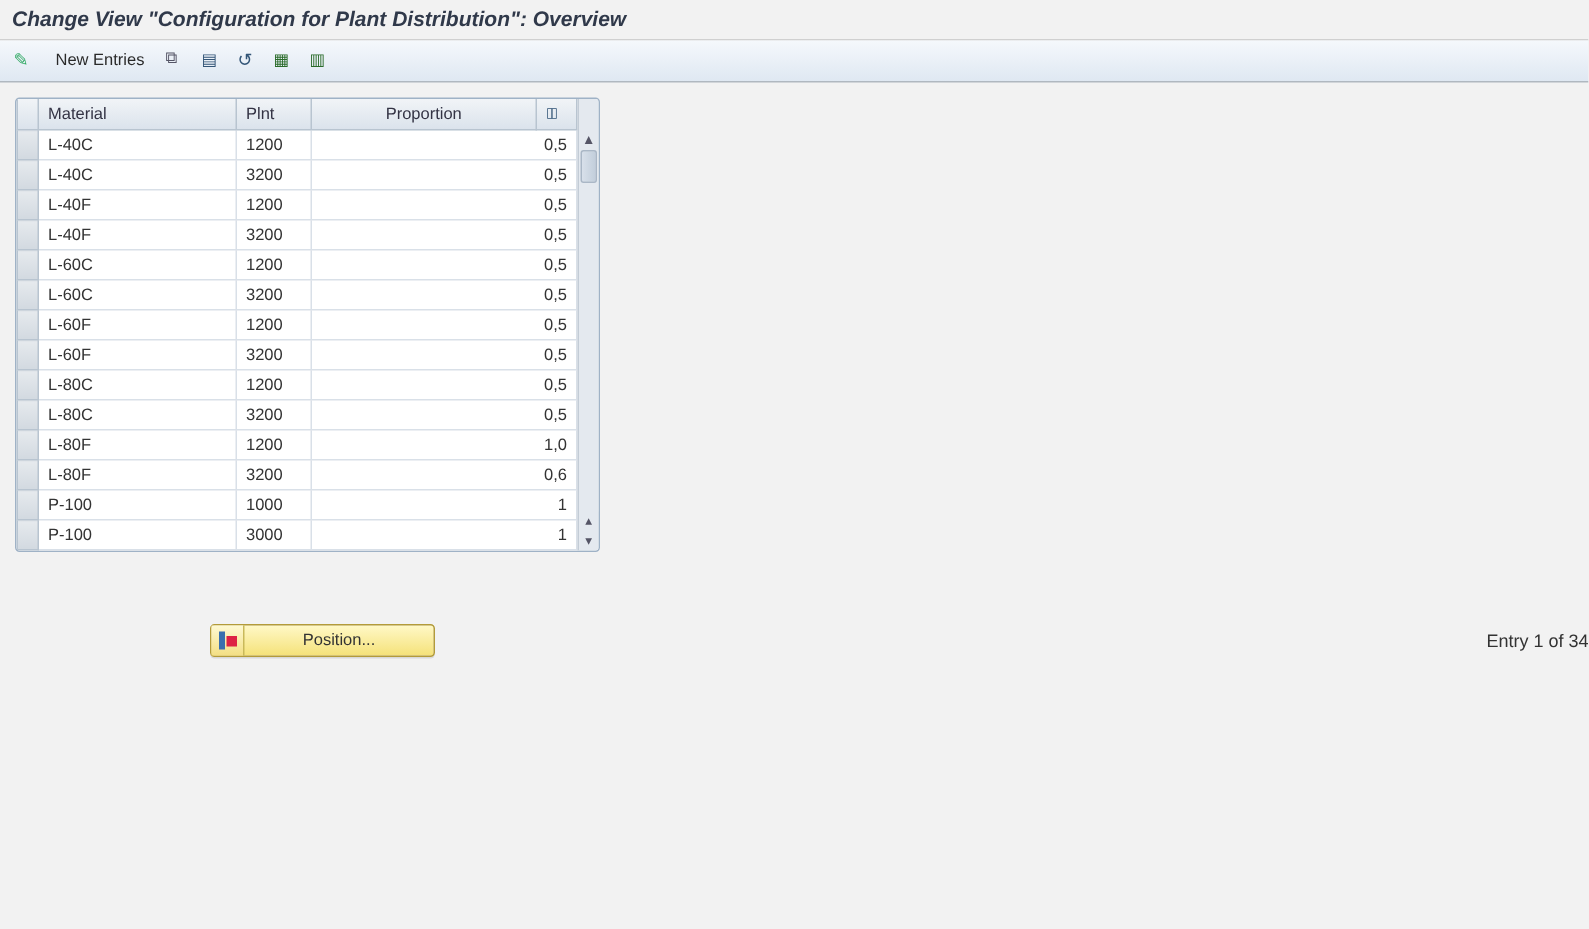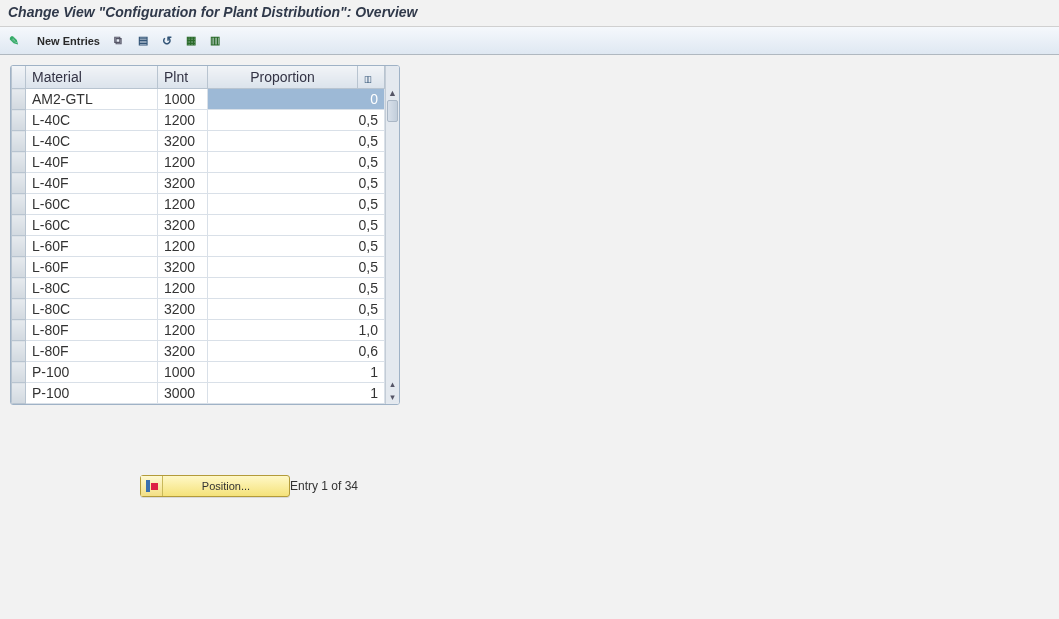--- a/index.html
+++ b/index.html
@@ -24,25 +24,24 @@
     font-size: 14px;
     font-weight: bold;
     font-style: italic;
     color: #30394a;
   }
   .toolbar {
     background: linear-gradient(to bottom, #f5f8fc 0%, #dfe8f2 100%);
     border-bottom: 1px solid #b0b8c0;
     padding: 3px 6px;
     display: flex;
-    align-items: flex-end;
+    align-items: flex-start;
     gap: 4px;
     height: 28px;
     position: relative;
-    font-weight: bold;
   }
   .tb-btn {
     display: inline-flex;
     align-items: center;
     justify-content: center;
     height: 20px;
     min-width: 20px;
     padding: 0 2px;
     border: 1px solid transparent;
     border-radius: 2px;
@@ -67,21 +66,21 @@
   }
   .grid-wrap {
     display: inline-flex;
     border: 1px solid #9fb2c6;
     background: #fff;
     border-radius: 3px;
     overflow: hidden;
   }
   table.grid {
     border-collapse: collapse;
-    font-size: 14px;
+    font-size: 11px;
   }
   table.grid th {
     background: linear-gradient(to bottom, #f1f4f7 0%, #dbe3ec 100%);
     border: 1px solid #b8c4d0;
     border-top: none;
     text-align: left;
     font-weight: normal;
     color: #334;
     padding: 3px 6px;
     height: 20px;
@@ -122,23 +121,24 @@
     display:flex; align-items:center; justify-content:center;
     color:#556; font-size:9px; cursor:pointer;
   }
   .vscroll .track { flex:1; width:100%; background:#e4e9ef; position:relative;}
   .vscroll .thumb {
     position:absolute; top:0; left:1px; right:1px; height:22px;
     background: linear-gradient(to right,#d8e0ea,#c2cedb);
     border:1px solid #aab7c6; border-radius:2px;
   }
   .footer-row {
-    display:flex; align-items:center; 
-    margin-top: 70px;
+    display:flex; align-items:center; gap: 90px;
+    margin-top: 48px;
     padding-left: 130px;
+    justify-content: space-between;
   }
   .position-btn {
     display:inline-flex; align-items:center;
     background: linear-gradient(to bottom,#fff8c6 0%, #f5e27a 100%);
     border:1px solid #b39b3a;
     border-radius:3px;
     height:22px;
     padding: 0 0 0 0;
     cursor:pointer;
     box-shadow: 0 1px 0 rgba(0,0,0,0.1);
@@ -205,26 +205,20 @@
       <thead>
         <tr>
           <th class="sel" style="width:14px;"></th>
           <th class="col-material">Material</th>
           <th class="col-plnt">Plnt</th>
           <th class="col-prop" style="text-align:center;">Proportion</th>
           <th class="th-icon"><span class="ico ico-cols"></span></th>
         </tr>
       </thead>
       <tbody id="grid-body">
-      <tr class="row-active">
-            <td class="sel"></td>
-            <td class="col-material">AM2-GTL</td>
-            <td class="col-plnt">1000</td>
-            <td class="col-prop" colspan="2">0</td>
-          </tr>
           <tr>
             <td class="sel"></td>
             <td class="col-material">L-40C</td>
             <td class="col-plnt">1200</td>
             <td class="col-prop" colspan="2">0,5</td>
           </tr>
           <tr>
             <td class="sel"></td>
             <td class="col-material">L-40C</td>
             <td class="col-plnt">3200</td>

